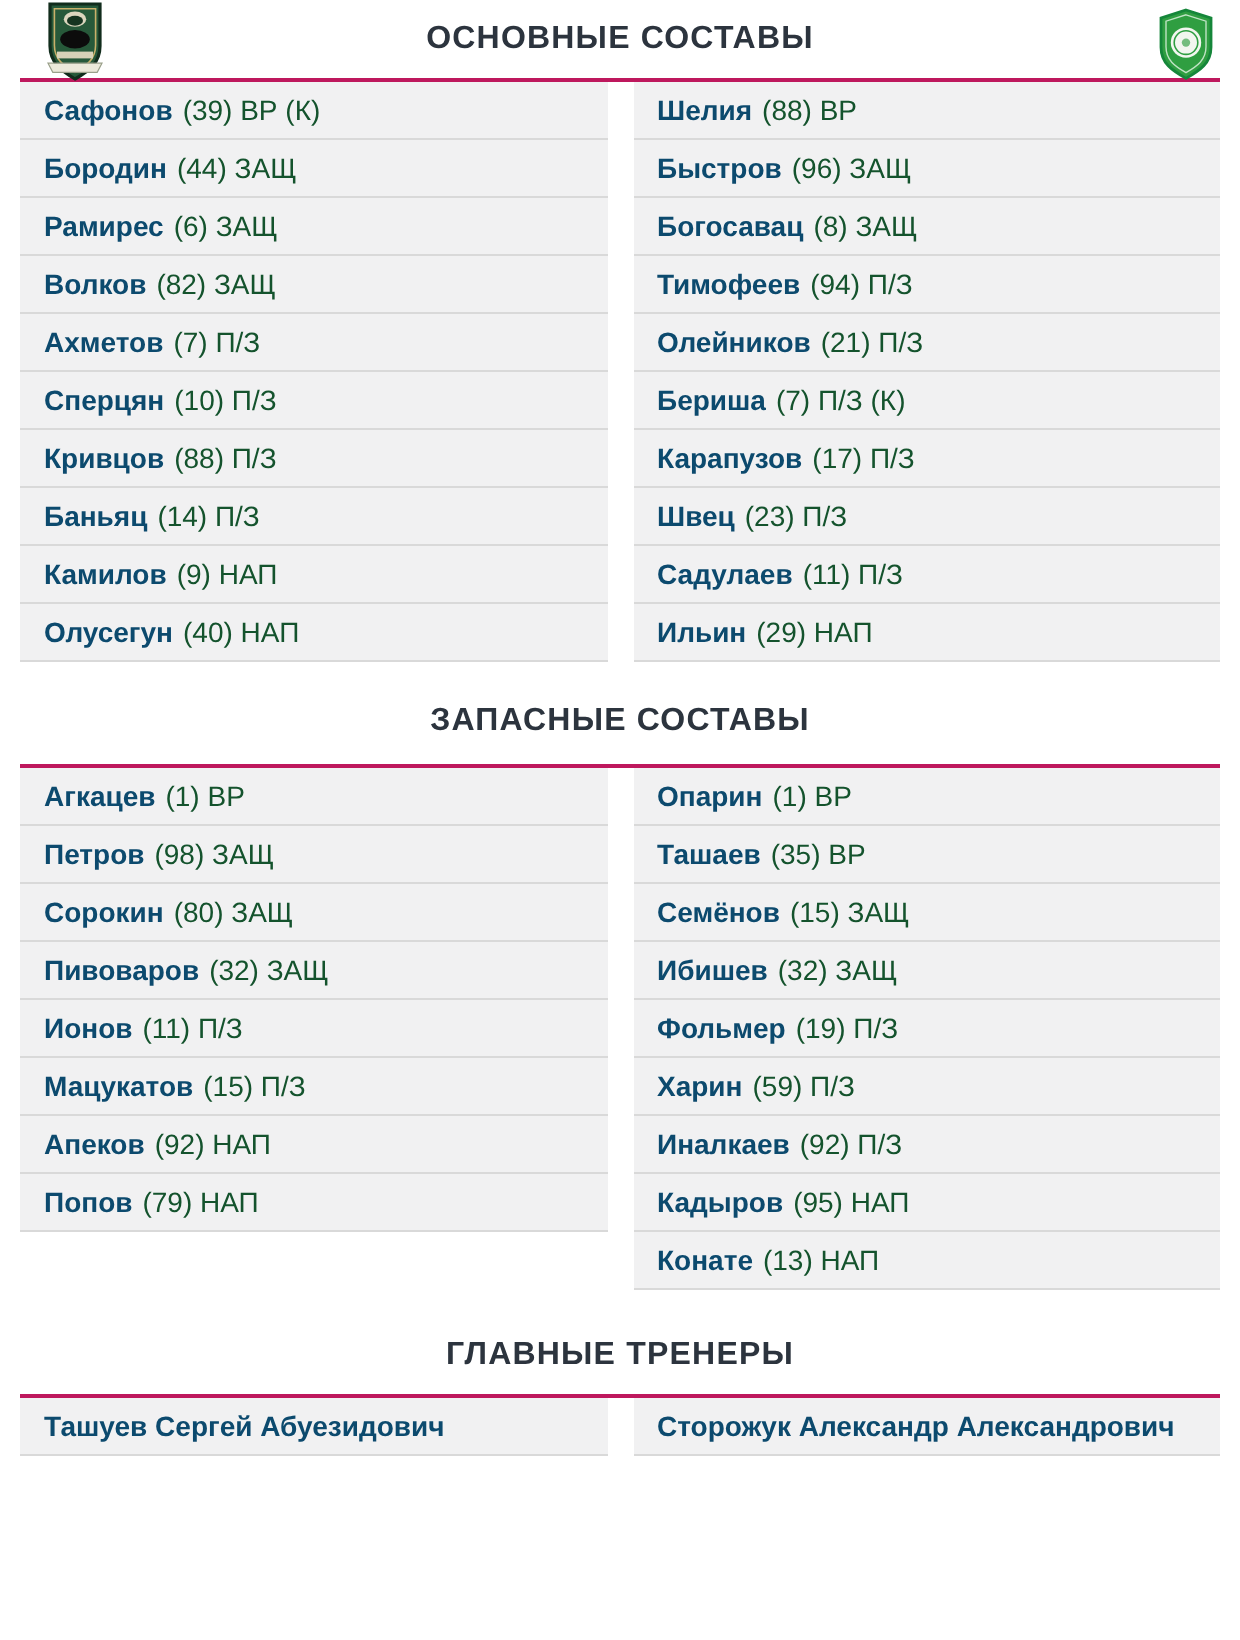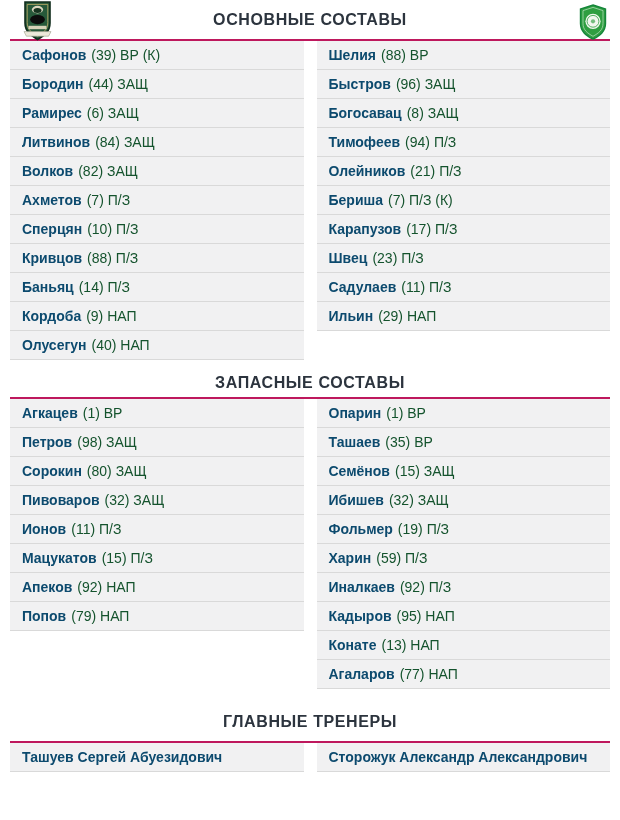--- a/index.html
+++ b/index.html
@@ -11,21 +11,21 @@
     overflow: hidden;
   }
   .wrap { padding: 0 10px; }
 
   .sec-head {
     position: relative;
     display: flex; align-items: center; justify-content: center;
     border-bottom: 2px solid #be185d;
   }
   .sec-head-main  { height: 41px; }
-  .sec-head-sub   { height: 39px; padding-top: 8px; text-align: center; }
+  .sec-head-sub   { height: 53px; padding-top: 8px; text-align: center; }
   .sec-head-coach { height: 54px; padding-top: 14px; }
 
   .sec-title {
     margin: 0;
     font-size: 16px; font-weight: bold;
     color: #2c343e; letter-spacing: 0.6px;
     text-transform: uppercase;
   }
 
   .logo { position: absolute; display: block; }
@@ -75,27 +75,26 @@
         <circle cx="15" cy="17.3" r="2.1" fill="#2f9e41" opacity="0.65"></circle>
       </svg>
     </span>
   </div>
 
   <div class="cols">
     <div class="col">
         <div class="row"><span class="pname">Сафонов</span><span class="pinfo">(39) ВР (К)</span></div>
         <div class="row"><span class="pname">Бородин</span><span class="pinfo">(44) ЗАЩ</span></div>
         <div class="row"><span class="pname">Рамирес</span><span class="pinfo">(6) ЗАЩ</span></div>
-        <div class="row"><span class="pname">Литвинов</span><span class="pinfo">(84) ЗАЩ</span></div>
         <div class="row"><span class="pname">Волков</span><span class="pinfo">(82) ЗАЩ</span></div>
         <div class="row"><span class="pname">Ахметов</span><span class="pinfo">(7) П/З</span></div>
         <div class="row"><span class="pname">Сперцян</span><span class="pinfo">(10) П/З</span></div>
         <div class="row"><span class="pname">Кривцов</span><span class="pinfo">(88) П/З</span></div>
         <div class="row"><span class="pname">Баньяц</span><span class="pinfo">(14) П/З</span></div>
-        <div class="row"><span class="pname">Кордоба</span><span class="pinfo">(9) НАП</span></div>
+        <div class="row"><span class="pname">Камилов</span><span class="pinfo">(9) НАП</span></div>
         <div class="row"><span class="pname">Олусегун</span><span class="pinfo">(40) НАП</span></div>
       </div>
     <div class="col">
         <div class="row"><span class="pname">Шелия</span><span class="pinfo">(88) ВР</span></div>
         <div class="row"><span class="pname">Быстров</span><span class="pinfo">(96) ЗАЩ</span></div>
         <div class="row"><span class="pname">Богосавац</span><span class="pinfo">(8) ЗАЩ</span></div>
         <div class="row"><span class="pname">Тимофеев</span><span class="pinfo">(94) П/З</span></div>
         <div class="row"><span class="pname">Олейников</span><span class="pinfo">(21) П/З</span></div>
         <div class="row"><span class="pname">Бериша</span><span class="pinfo">(7) П/З (К)</span></div>
         <div class="row"><span class="pname">Карапузов</span><span class="pinfo">(17) П/З</span></div>
@@ -123,21 +122,20 @@
     <div class="col">
         <div class="row"><span class="pname">Опарин</span><span class="pinfo">(1) ВР</span></div>
         <div class="row"><span class="pname">Ташаев</span><span class="pinfo">(35) ВР</span></div>
         <div class="row"><span class="pname">Семёнов</span><span class="pinfo">(15) ЗАЩ</span></div>
         <div class="row"><span class="pname">Ибишев</span><span class="pinfo">(32) ЗАЩ</span></div>
         <div class="row"><span class="pname">Фольмер</span><span class="pinfo">(19) П/З</span></div>
         <div class="row"><span class="pname">Харин</span><span class="pinfo">(59) П/З</span></div>
         <div class="row"><span class="pname">Иналкаев</span><span class="pinfo">(92) П/З</span></div>
         <div class="row"><span class="pname">Кадыров</span><span class="pinfo">(95) НАП</span></div>
         <div class="row"><span class="pname">Конате</span><span class="pinfo">(13) НАП</span></div>
-        <div class="row"><span class="pname">Агаларов</span><span class="pinfo">(77) НАП</span></div>
       </div>
   </div>
 
   <div class="sec-head sec-head-coach">
     <h2 class="sec-title">ГЛАВНЫЕ ТРЕНЕРЫ</h2>
   </div>
 
   <div class="cols">
     <div class="col">
         <div class="row"><span class="pname">Ташуев Сергей Абуезидович</span></div>

